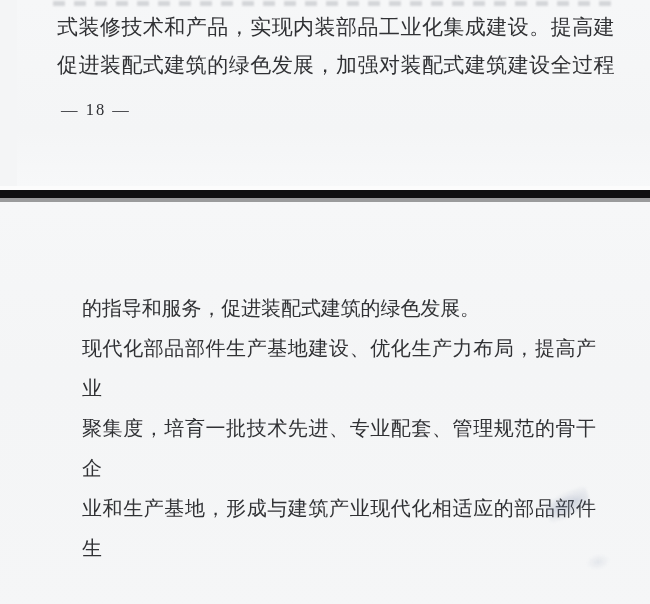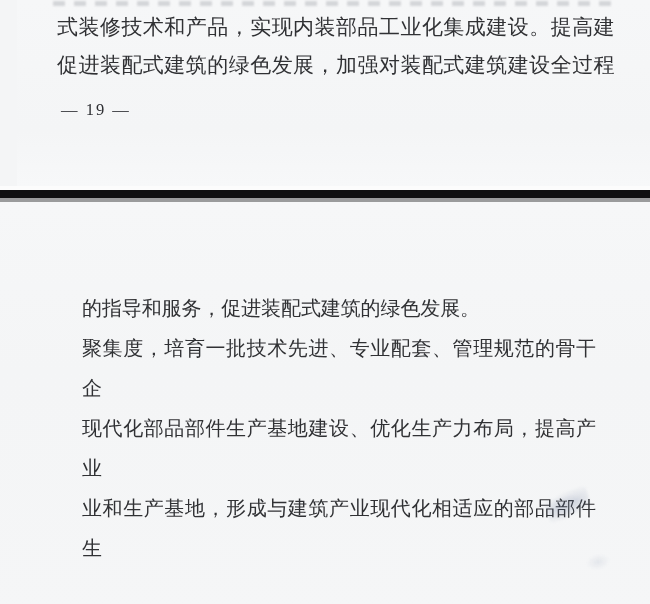--- a/index.html
+++ b/index.html
@@ -91,32 +91,32 @@
 <body>
 
 <div class="canvas">
 
   <section class="page-top">
     <div class="top-edge-fragment"></div>
     <div class="textcol-top">
       <p class="line justify">式装修技术和产品，实现内装部品工业化集成建设。提高建</p>
       <p class="line justify">促进装配式建筑的绿色发展，加强对装配式建筑建设全过程</p>
     </div>
-    <div class="page-number">— 19 —</div>
+    <div class="page-number">— 18 —</div>
   </section>
 
   <div class="sep-white"></div>
   <div class="sep-black"></div>
   <div class="sep-gray"></div>
 
   <section class="page-bottom">
     <div class="textcol-bottom">
       <p class="line">的指导和服务，促进装配式建筑的绿色发展。</p>
+      <p class="line justify">现代化部品部件生产基地建设、优化生产力布局，提高产业</p>
       <p class="line justify">聚集度，培育一批技术先进、专业配套、管理规范的骨干企</p>
-      <p class="line justify">现代化部品部件生产基地建设、优化生产力布局，提高产业</p>
       <p class="line justify">业和生产基地，形成与建筑产业现代化相适应的部品部件生</p>
 
     </div>
     <div class="bleed-a"></div>
     <div class="bleed-b"></div>
   </section>
 
 </div>
 
 </body></html>

